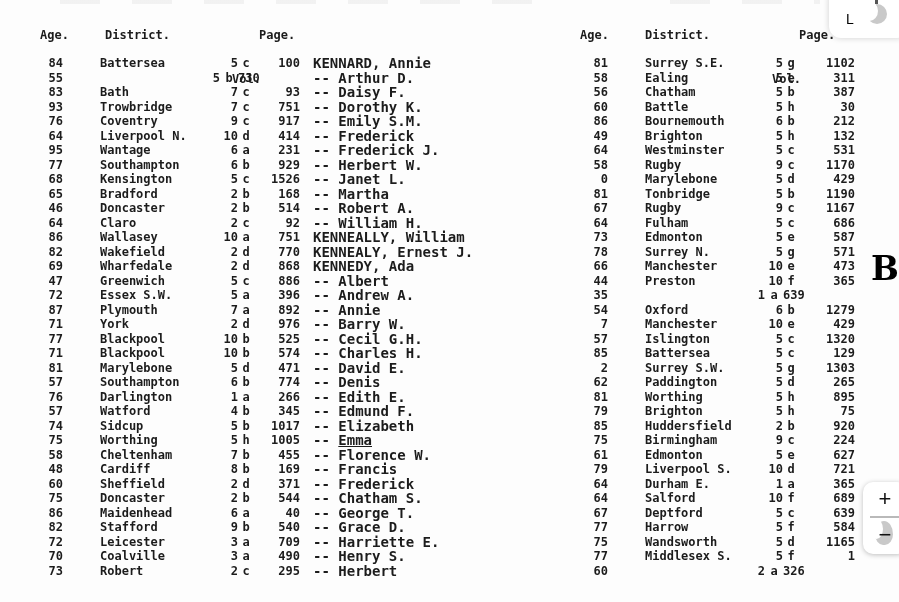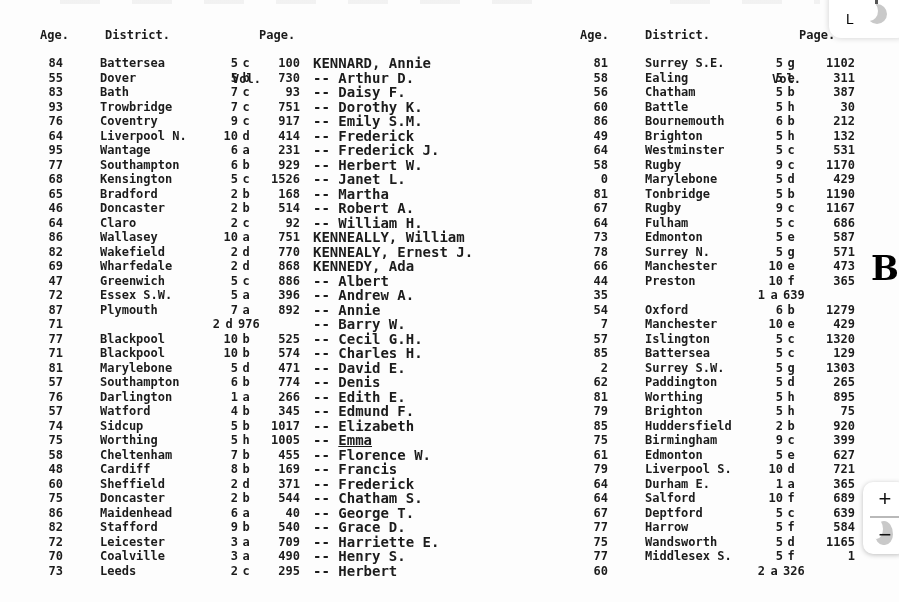--- a/index.html
+++ b/index.html
@@ -82,21 +82,20 @@
   <div class="tbl" style="left:35px;top:56px;">
       <div class="trow">
         <span class="c-age">84</span>
         <span class="c-district">Battersea</span>
         <span class="c-vol-num">5</span>
         <span class="c-vol-letter">c</span>
         <span class="c-page">100</span>
       </div>
       <div class="trow">
         <span class="c-age">55</span>
-        <span class="c-district">Dover</span>
         <span class="c-vol-num">5</span>
         <span class="c-vol-letter">b</span>
         <span class="c-page">730</span>
       </div>
       <div class="trow">
         <span class="c-age">83</span>
         <span class="c-district">Bath</span>
         <span class="c-vol-num">7</span>
         <span class="c-vol-letter">c</span>
         <span class="c-page">93</span>
@@ -201,20 +200,21 @@
       </div>
       <div class="trow">
         <span class="c-age">87</span>
         <span class="c-district">Plymouth</span>
         <span class="c-vol-num">7</span>
         <span class="c-vol-letter">a</span>
         <span class="c-page">892</span>
       </div>
       <div class="trow">
         <span class="c-age">71</span>
+        <span class="c-district">York</span>
         <span class="c-vol-num">2</span>
         <span class="c-vol-letter">d</span>
         <span class="c-page">976</span>
       </div>
       <div class="trow">
         <span class="c-age">77</span>
         <span class="c-district">Blackpool</span>
         <span class="c-vol-num">10</span>
         <span class="c-vol-letter">b</span>
         <span class="c-page">525</span>
@@ -319,21 +319,21 @@
       </div>
       <div class="trow">
         <span class="c-age">70</span>
         <span class="c-district">Coalville</span>
         <span class="c-vol-num">3</span>
         <span class="c-vol-letter">a</span>
         <span class="c-page">490</span>
       </div>
       <div class="trow">
         <span class="c-age">73</span>
-        <span class="c-district">Leeds</span>
+        <span class="c-district">Robert</span>
         <span class="c-vol-num">2</span>
         <span class="c-vol-letter">c</span>
         <span class="c-page">295</span>
       </div>
     </div>
 
   <div class="names">
       <div class="name-row">KENNARD, Annie</div>
       <div class="name-row">-- Arthur D.</div>
       <div class="name-row">-- Daisy F.</div>
@@ -559,21 +559,21 @@
         <span class="c-district">Huddersfield</span>
         <span class="c-vol-num">2</span>
         <span class="c-vol-letter">b</span>
         <span class="c-page">920</span>
       </div>
       <div class="trow">
         <span class="c-age">75</span>
         <span class="c-district">Birmingham</span>
         <span class="c-vol-num">9</span>
         <span class="c-vol-letter">c</span>
-        <span class="c-page">399</span>
+        <span class="c-page">224</span>
       </div>
       <div class="trow">
         <span class="c-age">61</span>
         <span class="c-district">Edmonton</span>
         <span class="c-vol-num">5</span>
         <span class="c-vol-letter">e</span>
         <span class="c-page">627</span>
       </div>
       <div class="trow">
         <span class="c-age">79</span>

